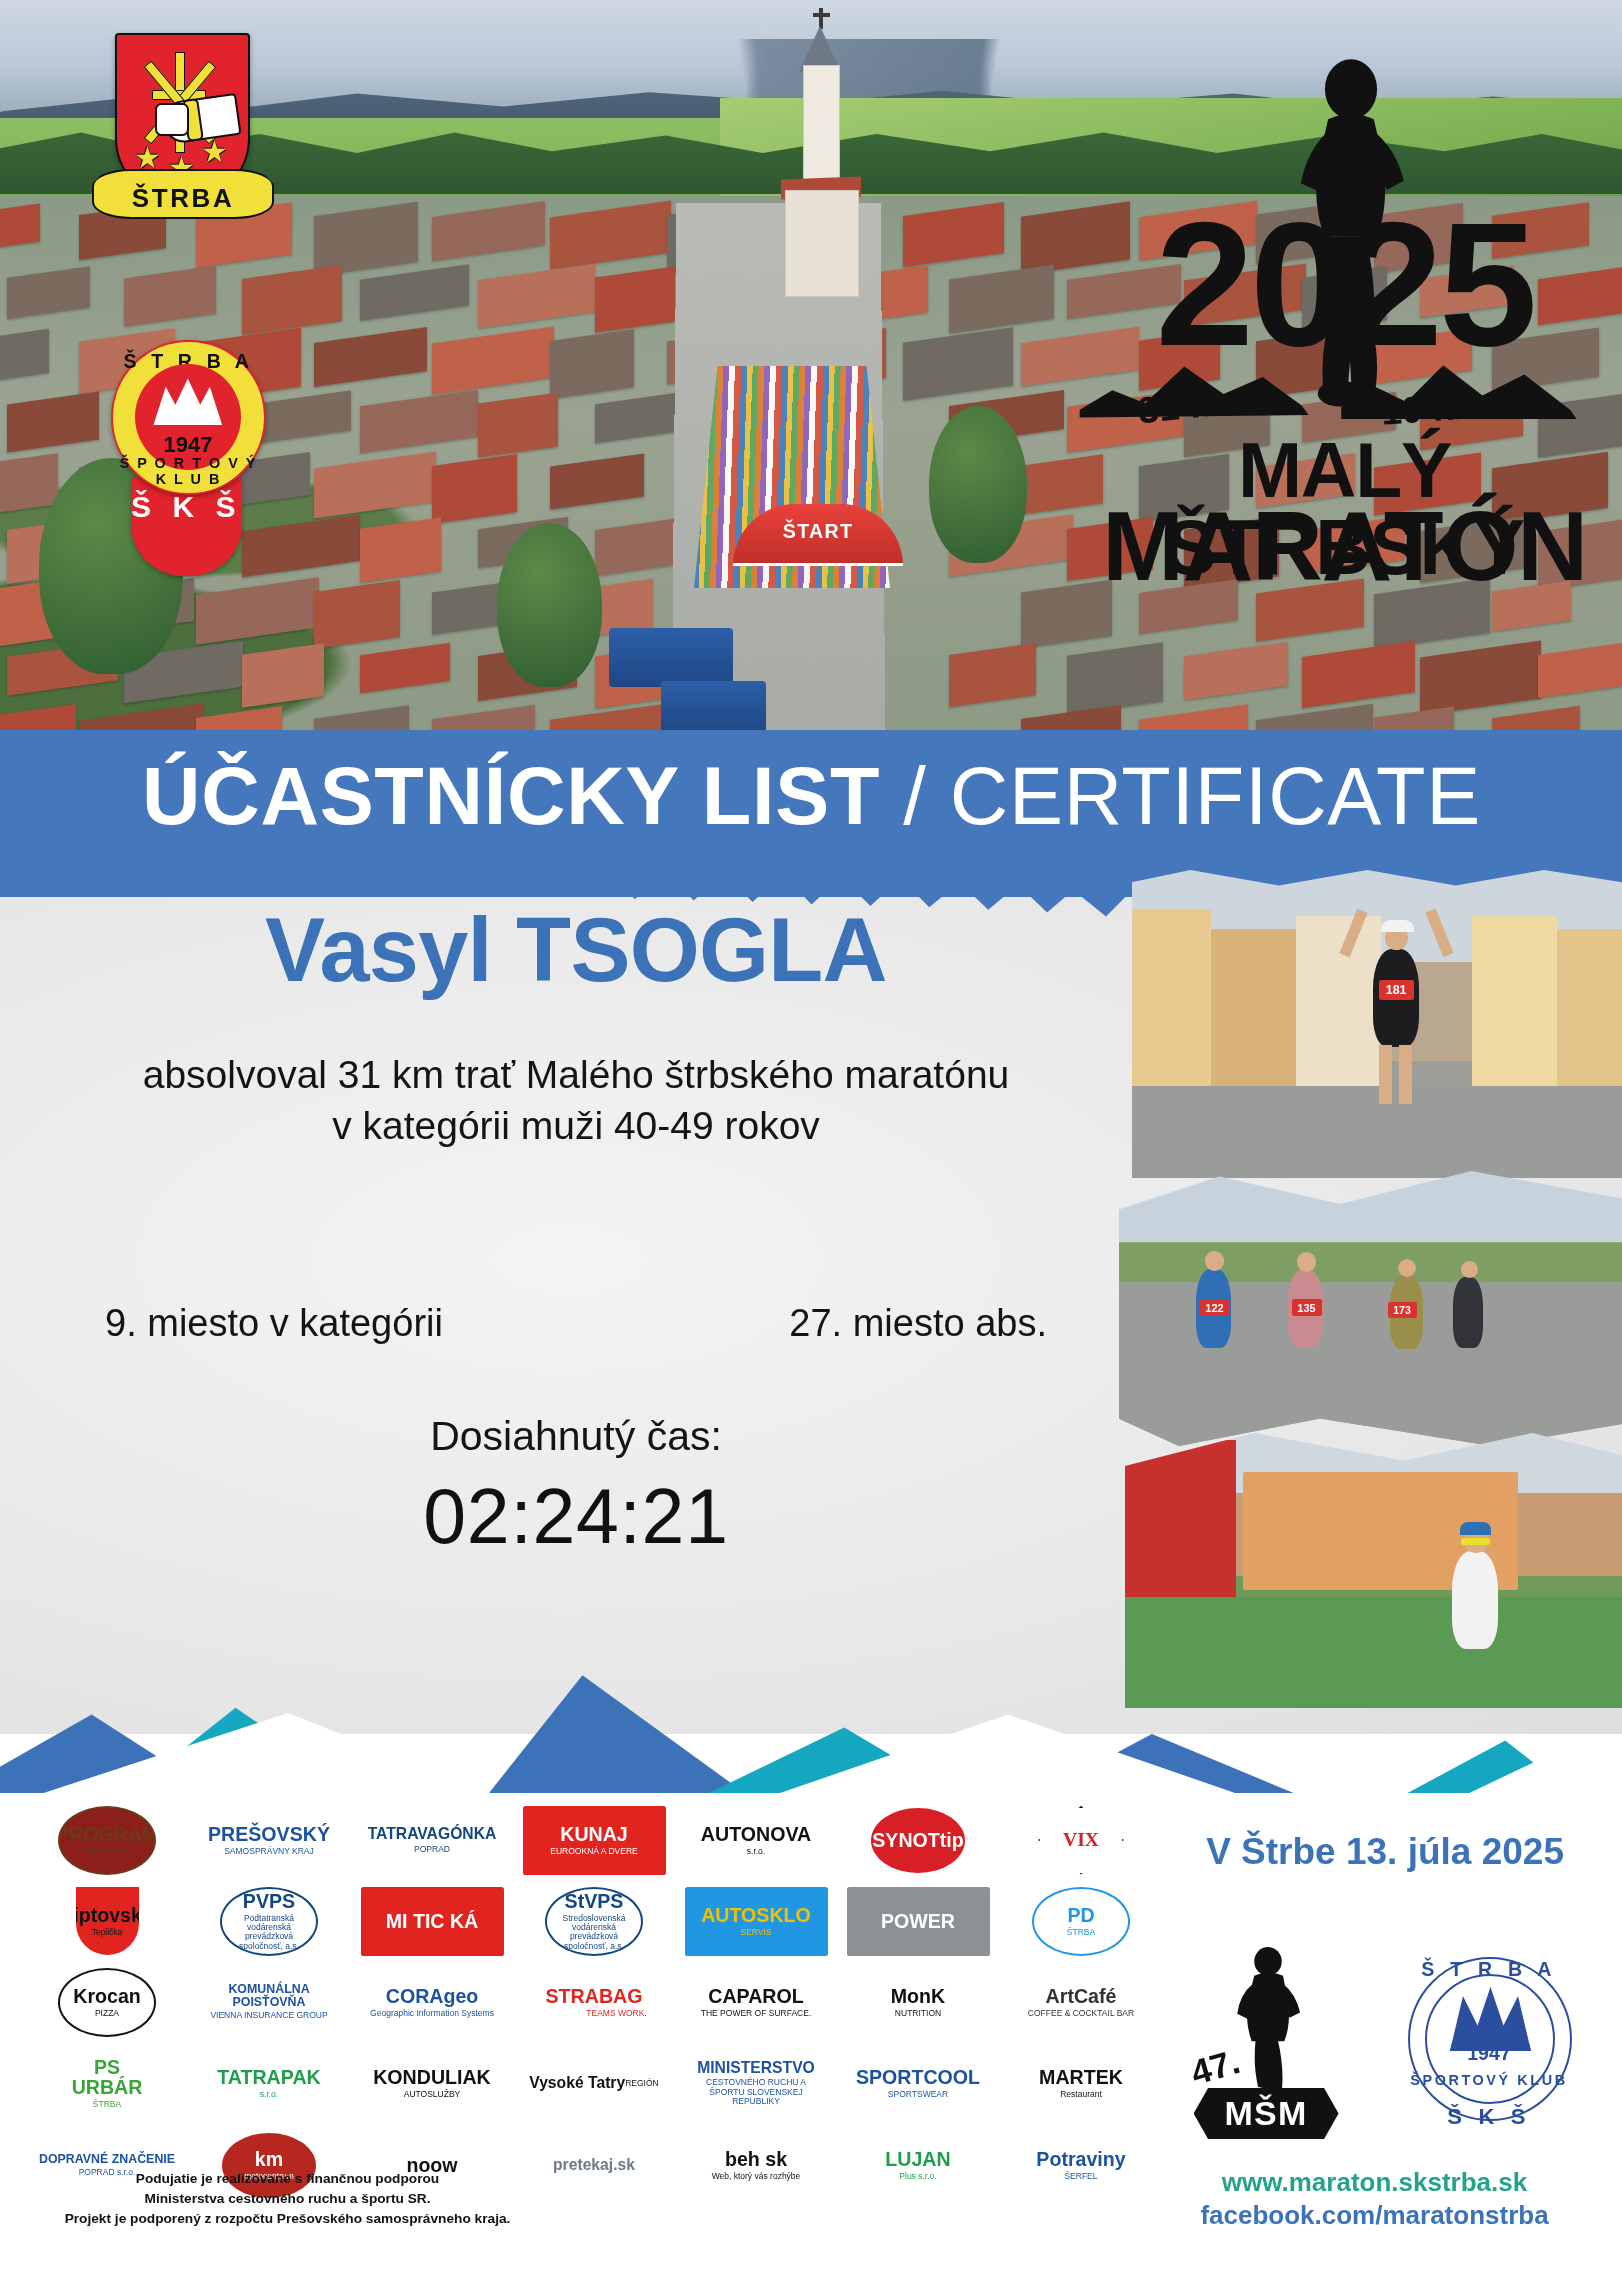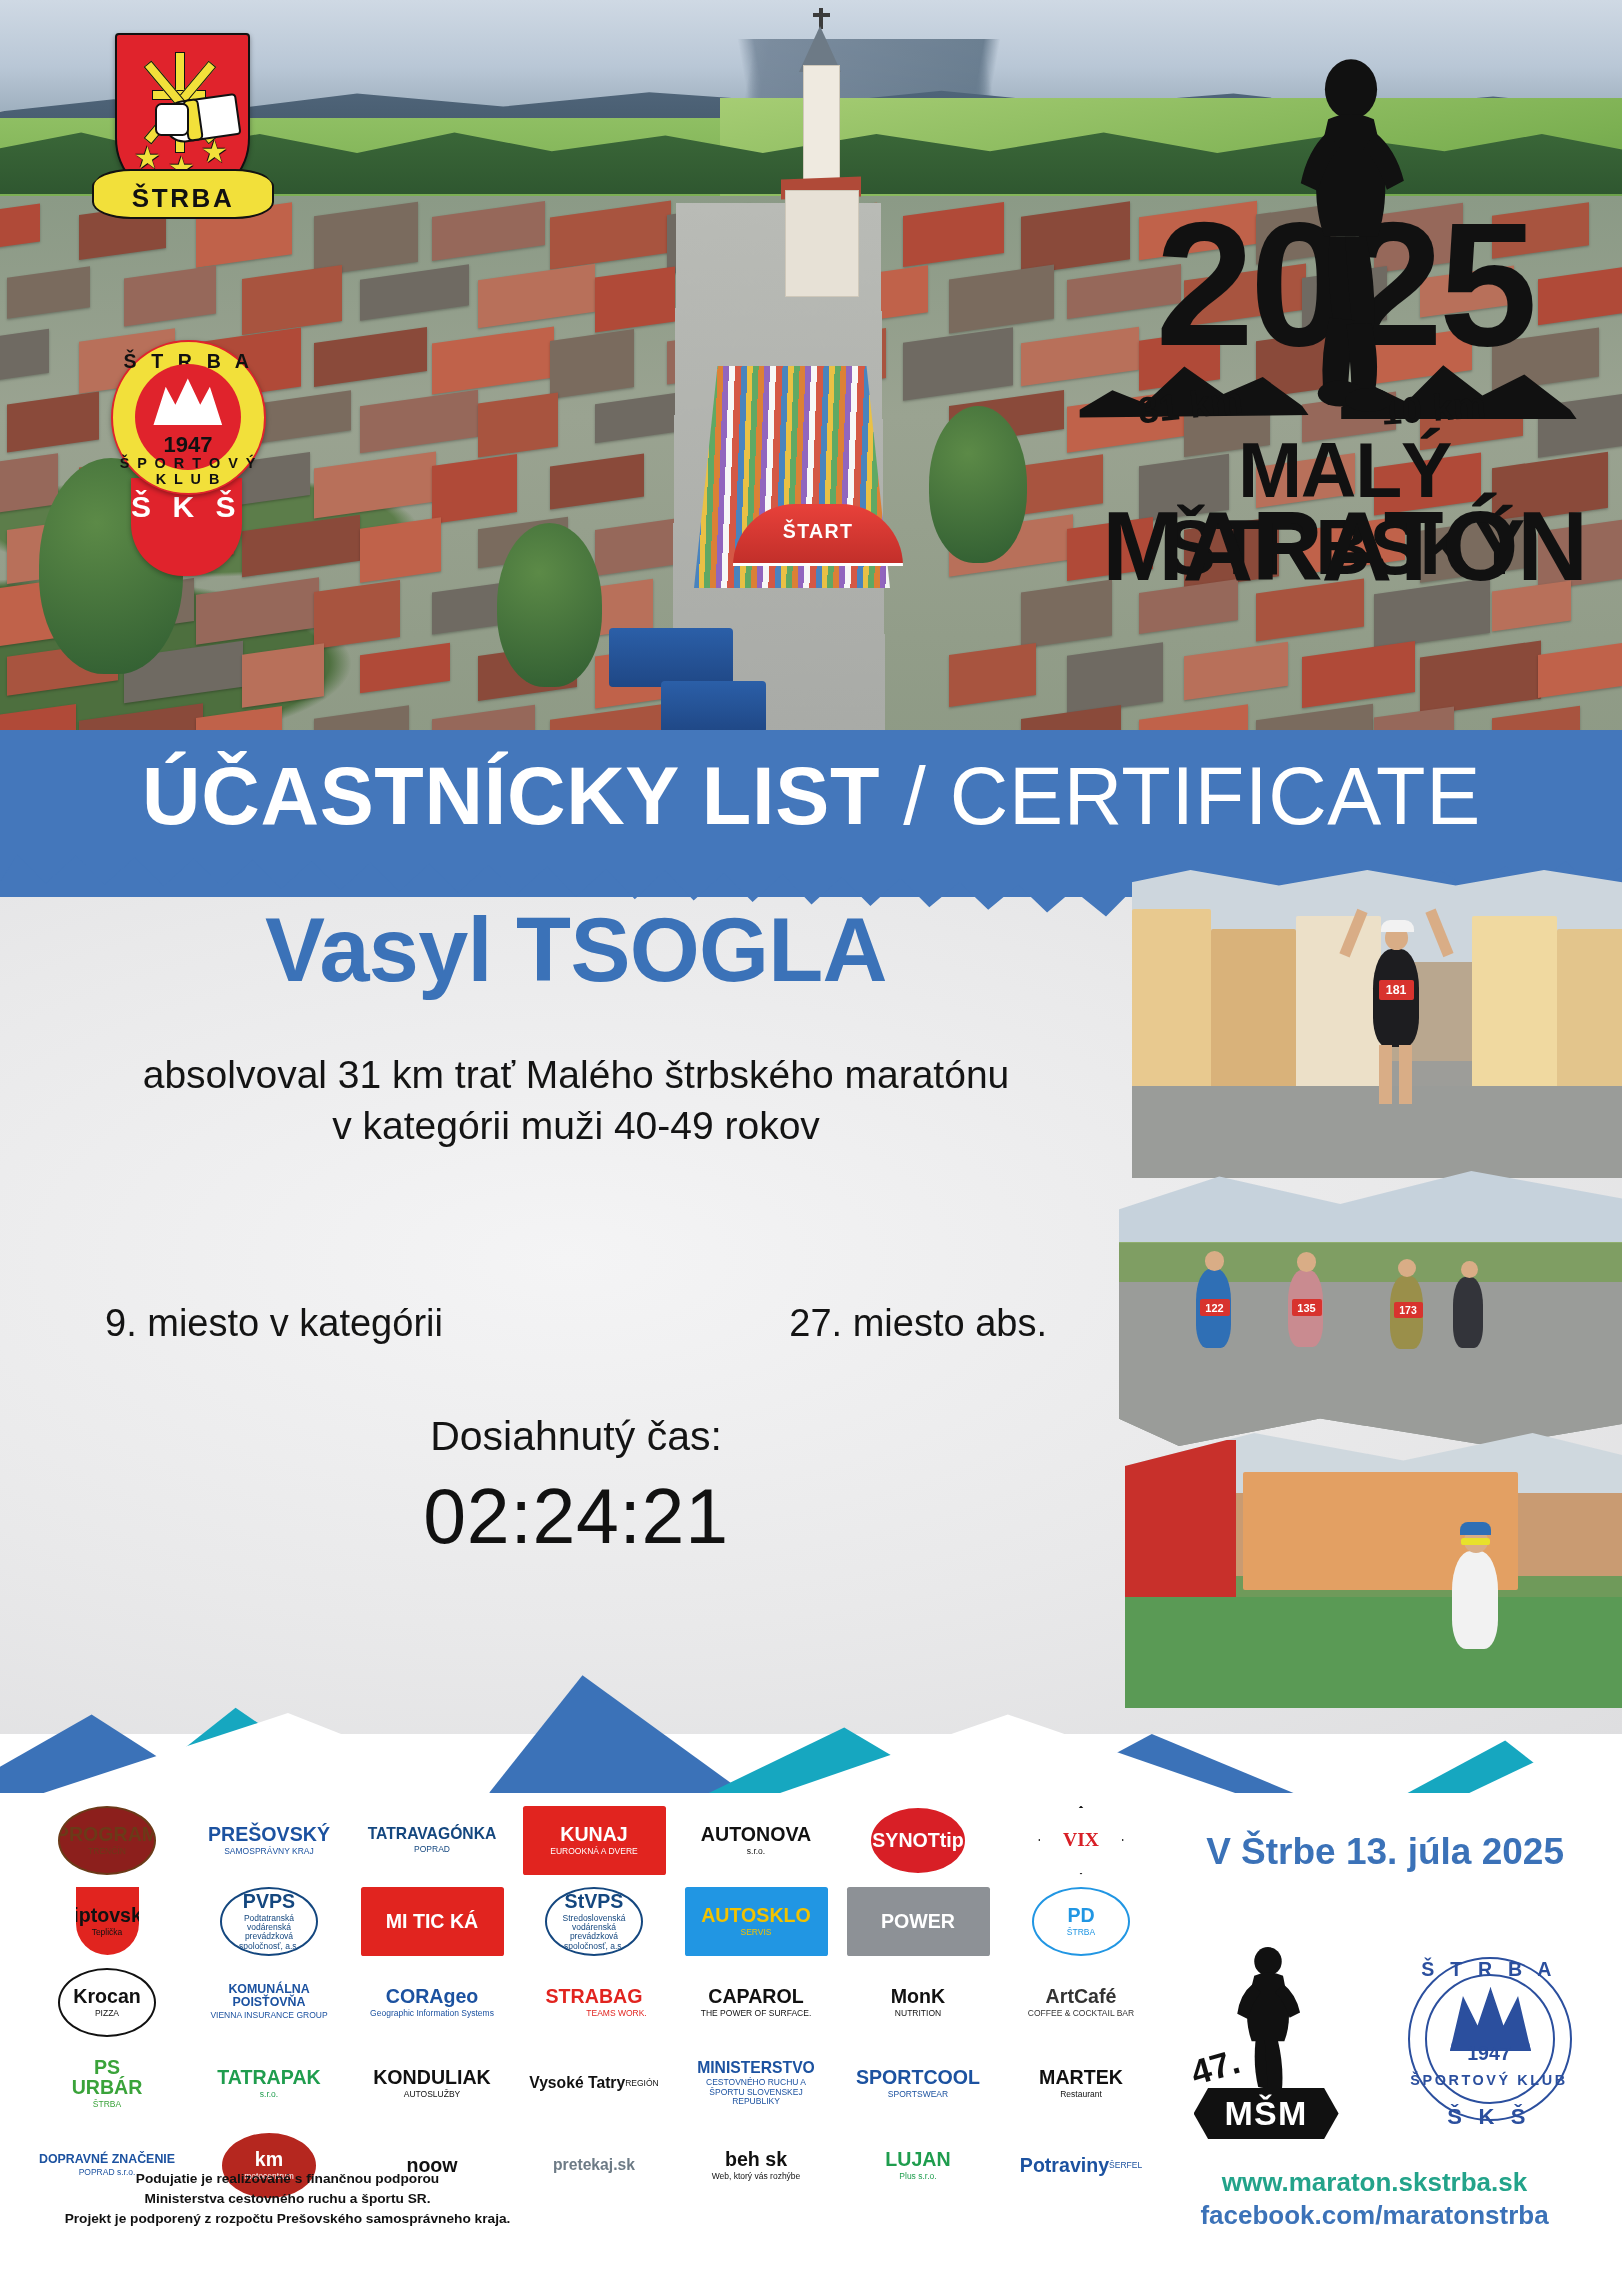--- a/index.html
+++ b/index.html
@@ -602,21 +602,21 @@
       <div style="position:absolute;left:0;top:72px;width:504px;height:39px;background:#7f9e63;"></div>
       <div style="position:absolute;left:0;top:111px;width:504px;height:164px;background:#9a9c99;"></div>
       <div class="runner-fig" style="left:77px;top:98px;width:35px;height:79px;background:#2f6fb5;"></div>
       <div style="position:absolute;left:86px;top:80px;width:19.6px;height:19.6px;border-radius:50%;background:#d9ad86;"></div>
       <div class="bib" style="left:81px;top:128px;width:30px;height:17px;font-size:11px;">122</div>
       <div class="runner-fig" style="left:169px;top:99px;width:35px;height:77px;background:#c98b90;"></div>
       <div style="position:absolute;left:178px;top:81px;width:19.6px;height:19.6px;border-radius:50%;background:#d9ad86;"></div>
       <div class="bib" style="left:173px;top:128px;width:30px;height:17px;font-size:11px;">135</div>
       <div class="runner-fig" style="left:271px;top:105px;width:33px;height:73px;background:#9a8f4a;"></div>
       <div style="position:absolute;left:279px;top:88px;width:18.3px;height:18.3px;border-radius:50%;background:#d9ad86;"></div>
-      <div class="bib" style="left:275px;top:131px;width:29px;height:15.7px;font-size:10.5px;">173</div>
+      <div class="bib" style="left:269px;top:131px;width:29px;height:15.7px;font-size:10.5px;">173</div>
       <div class="runner-fig" style="left:334px;top:106px;width:30px;height:71px;background:#33343a;"></div>
       <div style="position:absolute;left:342px;top:90px;width:17px;height:17px;border-radius:50%;background:#d9ad86;"></div>
     </div>
 
     <div class="ph ph3">
       <div class="housefront" style="left:118px;top:39px;width:275px;height:118px;background:#e3a063;"></div>
       <div style="position:absolute;left:0;top:6.5px;width:111px;height:183px;background:#c8302b;"></div>
       <div style="position:absolute;left:0;top:164px;width:497px;height:111px;background:#5a9a55;"></div>
       <div class="runner-fig" style="left:327px;top:118px;width:46px;height:98px;background:#f2f2f2;"></div>
       <div style="position:absolute;left:339px;top:96px;width:23.6px;height:23.6px;border-radius:50%;background:#d9ad86;"></div>
@@ -834,21 +834,21 @@
             <div style="font-size:8.5px;color:#111111;margin-top:2px;line-height:1.1;max-width:137px;">Web, ktorý vás rozhýbe</div>
           </div>
         </div>
         <div class="sp" style="left:811px;top:325px;width:162px;height:81px;" title="LUJAN Plus s.r.o.">
           <div style="width:143px;height:69px;display:flex;flex-direction:column;align-items:center;justify-content:center;overflow:hidden;padding:1.3px;box-sizing:border-box;">
             <div class="txt" style="font-size:19.6px;color:#1f9d4e;">LUJAN</div>
             <div style="font-size:8.5px;color:#1f9d4e;margin-top:2px;line-height:1.1;max-width:137px;">Plus s.r.o.</div>
           </div>
         </div>
         <div class="sp" style="left:974px;top:325px;width:162px;height:81px;" title="Potraviny ŠERFEL">
-          <div style="width:143px;height:69px;display:flex;flex-direction:row;align-items:center;justify-content:center;overflow:hidden;padding:1.3px;box-sizing:border-box;text-align:right;">
+          <div style="width:143px;height:69px;display:flex;flex-direction:column;align-items:center;justify-content:center;overflow:hidden;padding:1.3px;box-sizing:border-box;text-align:right;">
             <div class="txt" style="font-size:19.6px;color:#1c52a0;">Potraviny</div>
             <div style="font-size:8.5px;color:#1c52a0;margin-top:2px;line-height:1.1;max-width:137px;">ŠERFEL</div>
           </div>
         </div>
       </div>
 
     <div class="fineprint">
       <div>Podujatie je realizované s finančnou podporou</div>
       <div>Ministerstva cestovného ruchu a športu SR.</div>
       <div>Projekt je podporený z rozpočtu Prešovského samosprávneho kraja.</div>

